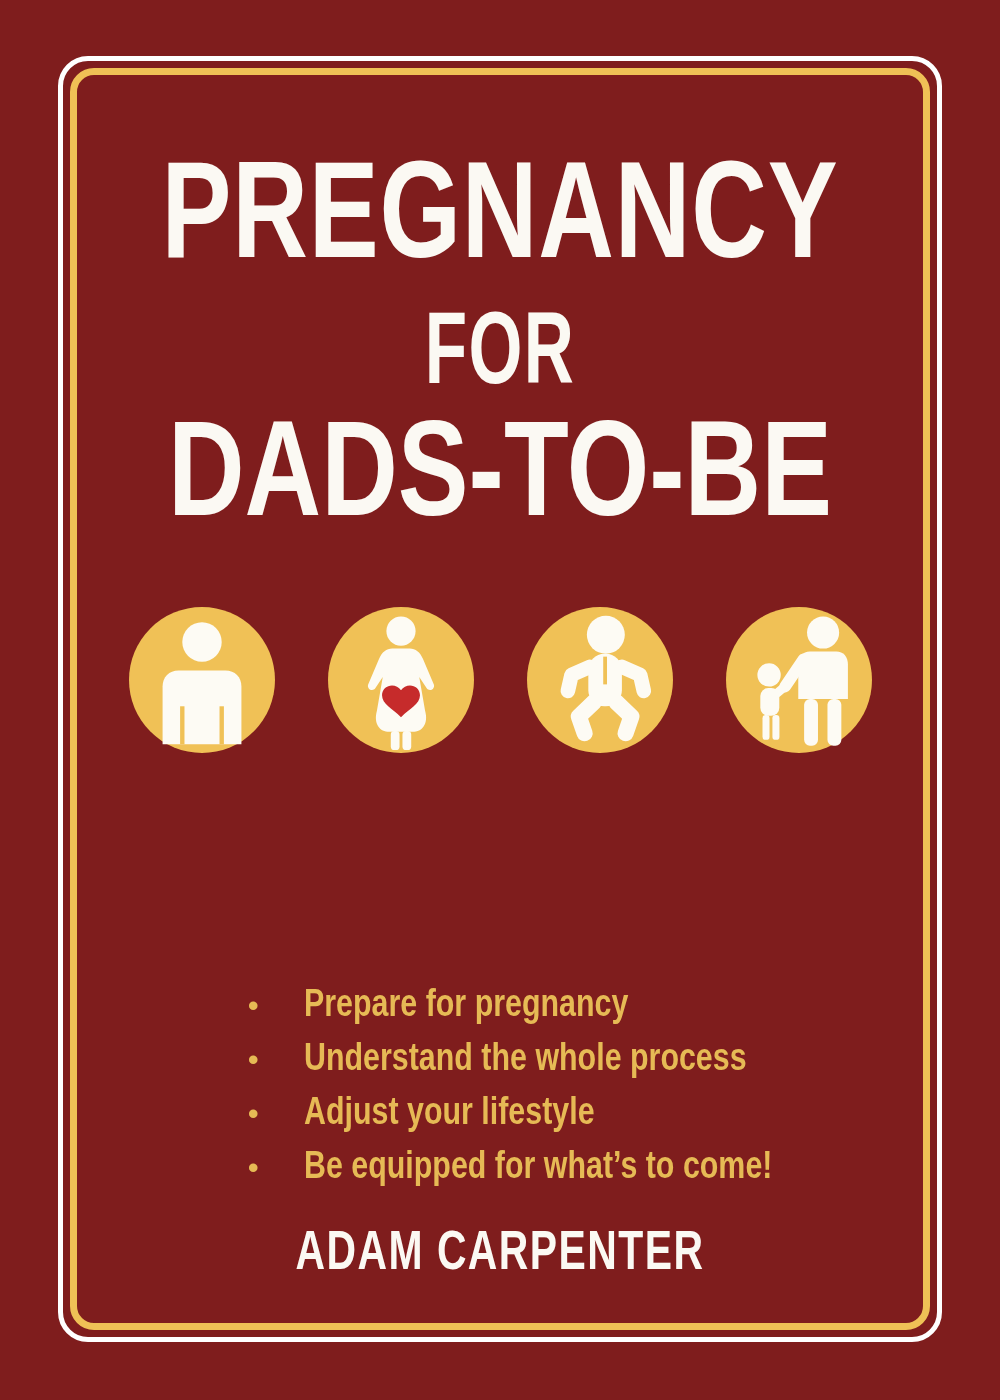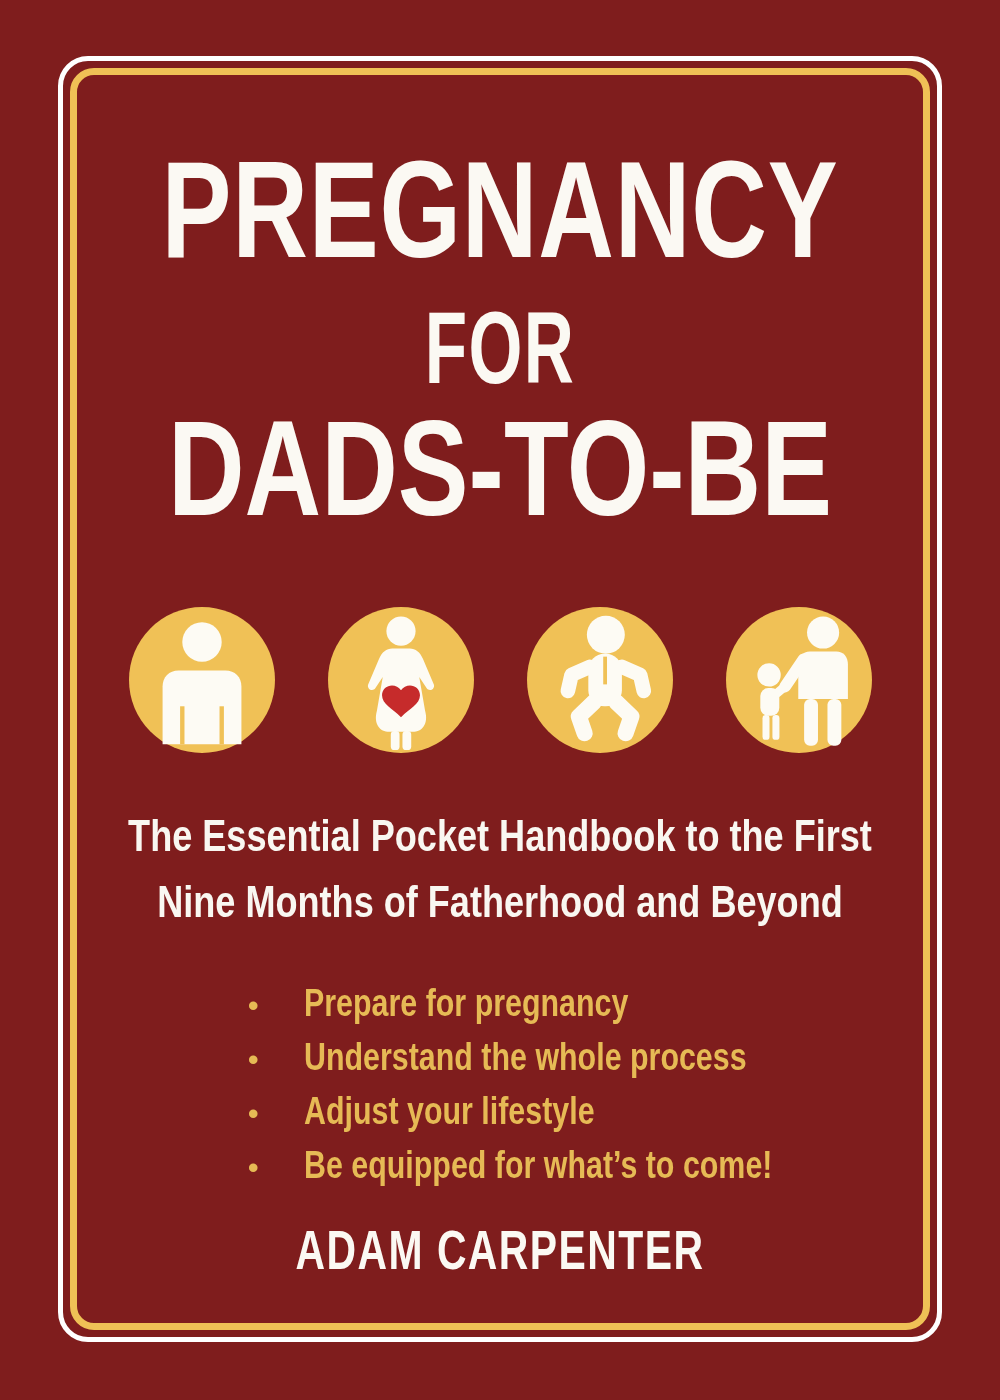--- a/index.html
+++ b/index.html
@@ -176,24 +176,20 @@
         </g>
         <g fill="none" stroke="#fdfbf4" stroke-linecap="round">
           <path d="M53 36 L40.5 54.5" stroke-width="8"></path>
           <path d="M35 59 L41.5 53.5" stroke-width="6"></path>
         </g>
       </svg>
     </div>
 
   </div>
 
-  <div class="subtitle">
-    <span class="subline">The Essential Pocket Handbook to the First</span>
-    <span class="subline">Nine Months of Fatherhood and Beyond</span>
-  </div>
 
   <ul class="bullets">
     <li>
       <span class="bullet-dot">•</span>
       <span class="bullet-text">Prepare for pregnancy</span>
     </li>
     <li>
       <span class="bullet-dot">•</span>
       <span class="bullet-text">Understand the whole process</span>
     </li>

